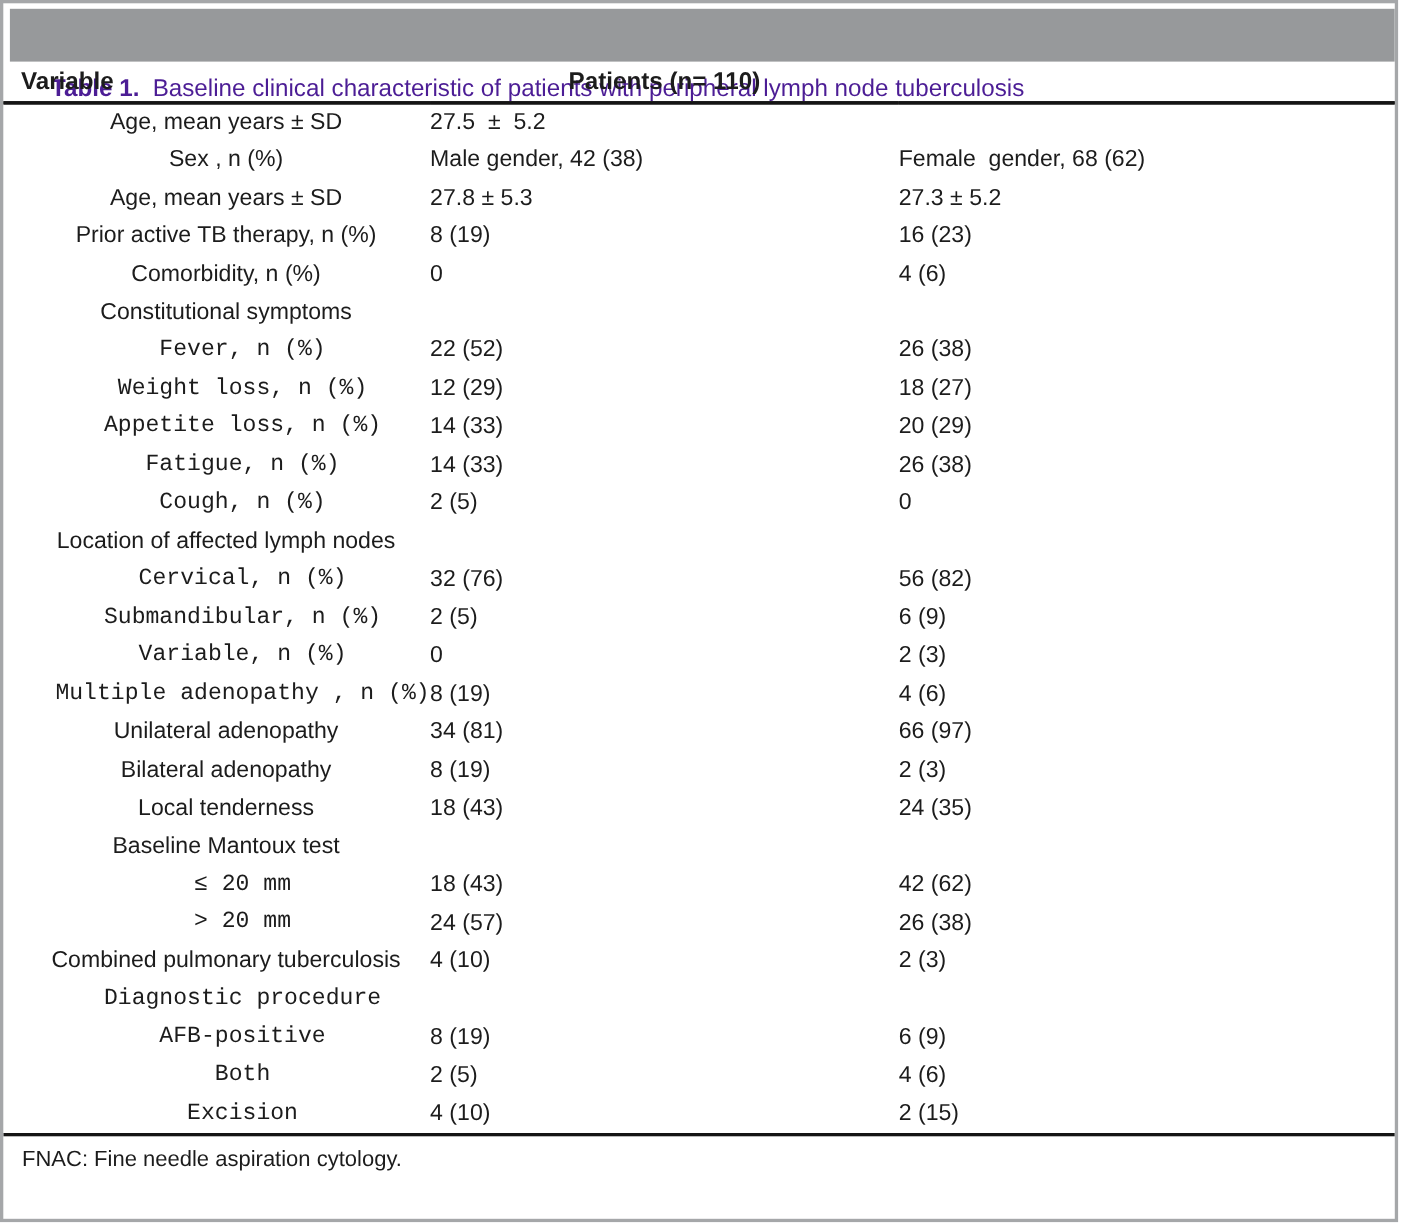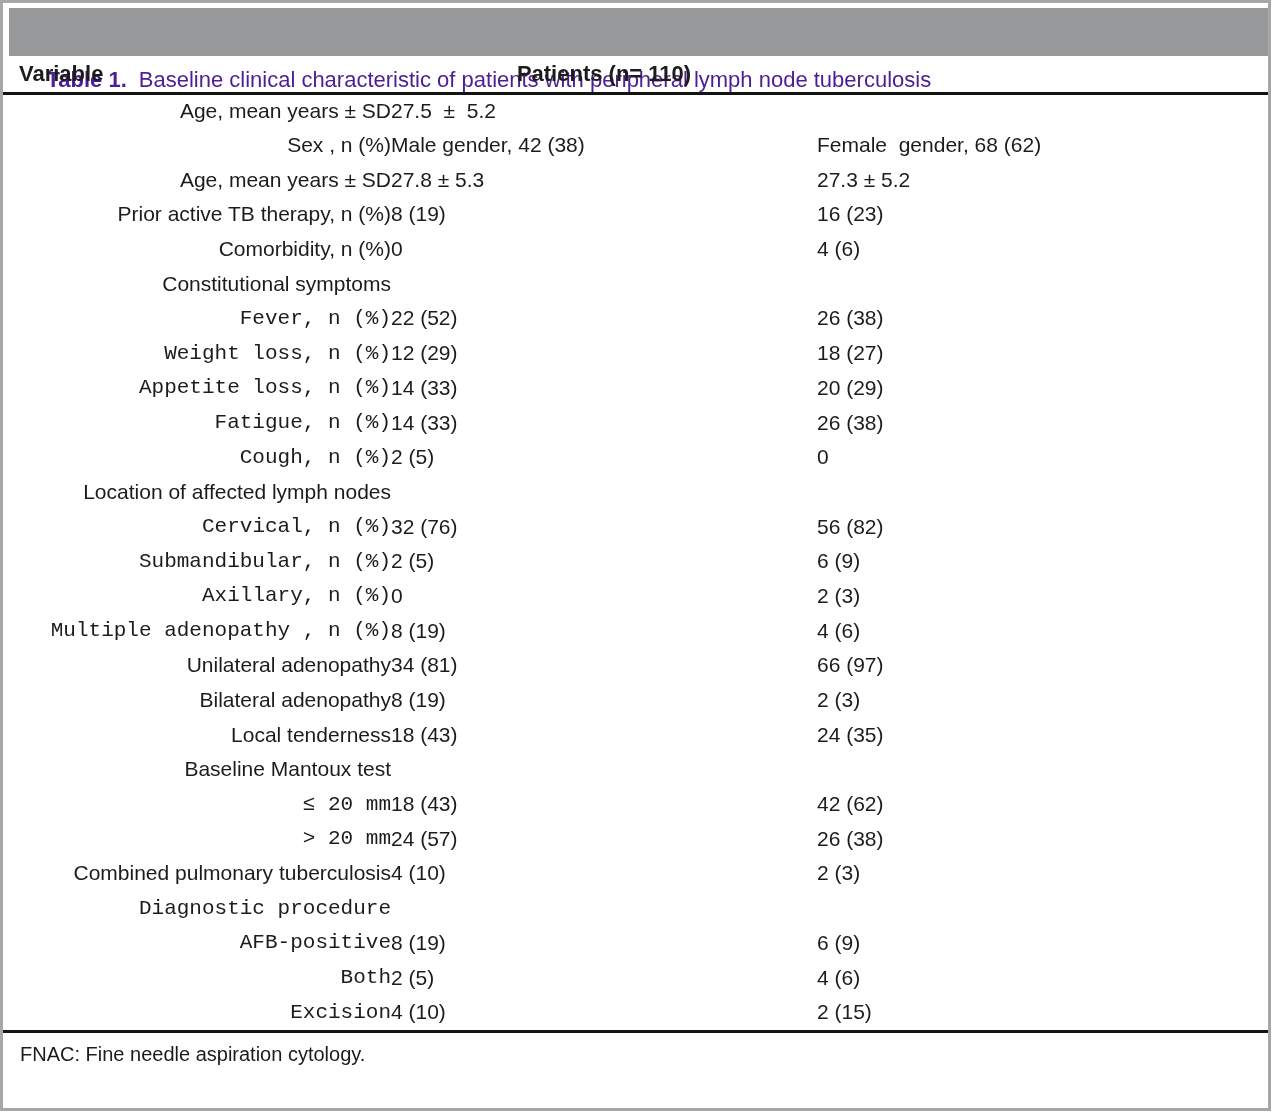--- a/index.html
+++ b/index.html
@@ -49,21 +49,21 @@
     padding: 0;
   }
   th.c1 { text-align: left; padding-left: 16px; }
   th.c2 { text-align: center; }
   tbody td {
     height: 34.7px;
     padding: 0;
     vertical-align: middle;
     white-space: pre-wrap;
   }
-  td.c1 { text-align: right; padding-left: 17px; }
+  td.c1 { text-align: center; padding-left: 17px; }
   td.c1.indent { padding-left: 47px; font-family: Liberation Mono, monospace; }
   td.c2, td.c3 { text-align: left; }
   .footnote {
     border-top: 3px solid #141414;
     height: 28px;
     line-height: 42px;
     padding-left: 17px;
     font-size: 20px;
     white-space: pre-wrap;
   }
@@ -168,21 +168,21 @@
     <td class="c3">56 (82)</td>
   </tr>
 
   <tr>
     <td class="c1 indent">Submandibular, n (%)</td>
     <td class="c2">2 (5)</td>
     <td class="c3">6 (9)</td>
   </tr>
 
   <tr>
-    <td class="c1 indent">Axillary, n (%)</td>
+    <td class="c1 indent">Variable, n (%)</td>
     <td class="c2">0</td>
     <td class="c3">2 (3)</td>
   </tr>
 
   <tr>
     <td class="c1 indent">Multiple adenopathy , n (%)</td>
     <td class="c2">8 (19)</td>
     <td class="c3">4 (6)</td>
   </tr>
 

